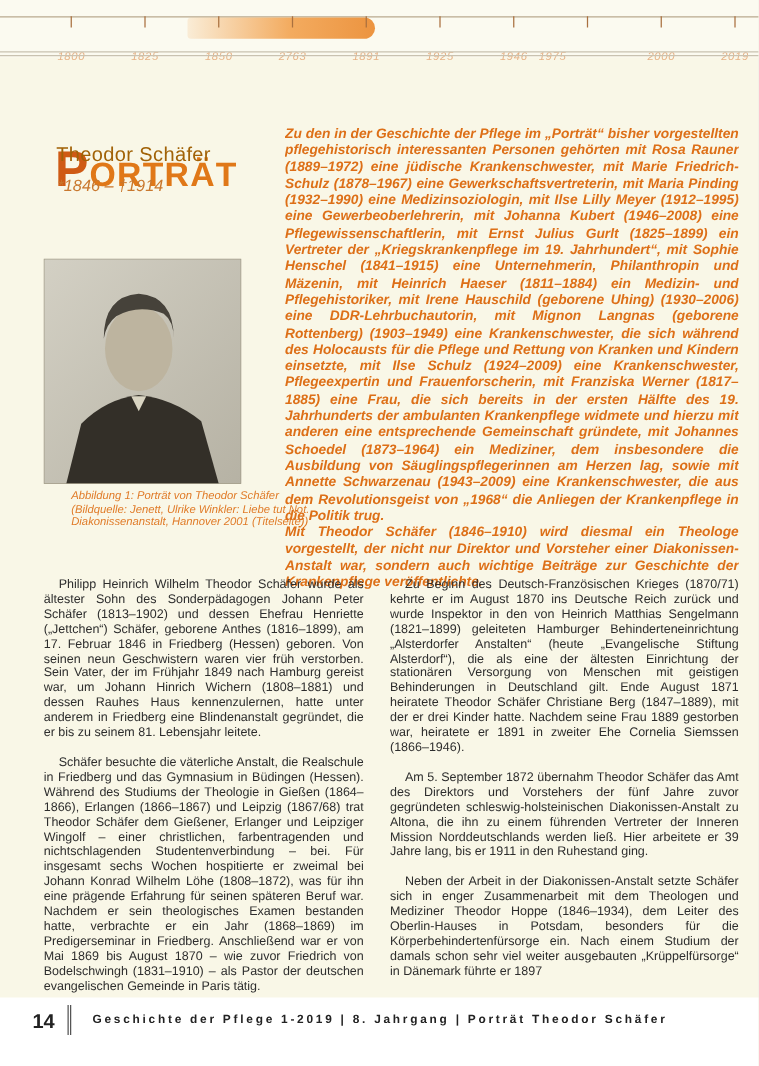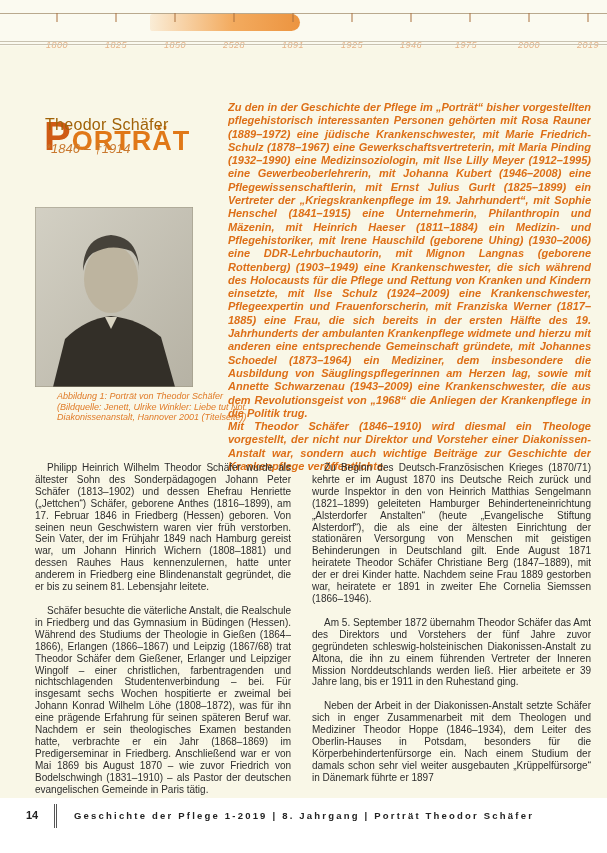--- a/index.html
+++ b/index.html
@@ -39,21 +39,21 @@
   
   .bodycols{position:absolute;top:462px;left:35px;width:556px;height:336px;}
   .col{position:absolute;top:0;height:336px;overflow:hidden;font-size:10px;line-height:11.9px;
     color:#2d2d2d;text-align:justify;hyphens:auto;}
   .col.left{left:0;width:256px;}
   .col.right{left:277px;width:279px;}
   .col p{margin:0 0 12px 0;text-indent:12px;}
 
   
   .footer-band{position:absolute;left:0;top:798px;width:607px;height:55px;background:#ffffff;}
-  .page-number{position:absolute;left:26px;top:809px;font-size:11px;font-weight:bold;color:#222;}
+  .page-number{position:absolute;left:26px;top:809px;font-size:16px;font-weight:bold;color:#222;}
   .footer-sep{position:absolute;left:54px;top:804px;height:24px;width:0;border-left:3px double #555;}
   .footer-title{position:absolute;left:74px;top:810px;font-size:9.5px;font-weight:bold;color:#222;
     letter-spacing:2.2px;white-space:nowrap;text-align:center;}
 </style>
 </head>
 <body>
 
 <div class="page">
 
   <div class="timeline">
@@ -67,25 +67,25 @@
     <div class="tl-tick" style="left:293px"></div>
     <div class="tl-tick" style="left:352px"></div>
     <div class="tl-tick" style="left:411px"></div>
     <div class="tl-tick" style="left:470px"></div>
     <div class="tl-tick" style="left:529px"></div>
     <div class="tl-tick" style="left:588px"></div>
 
     <div class="tl-label" style="left:57px">1800</div>
     <div class="tl-label" style="left:116px">1825</div>
     <div class="tl-label" style="left:175px">1850</div>
-    <div class="tl-label" style="left:234px">2528</div>
+    <div class="tl-label" style="left:234px">2763</div>
     <div class="tl-label" style="left:293px">1891</div>
     <div class="tl-label" style="left:352px">1925</div>
     <div class="tl-label" style="left:411px">1946</div>
-    <div class="tl-label" style="left:466px">1975</div>
+    <div class="tl-label" style="left:442px">1975</div>
     <div class="tl-label" style="left:529px">2000</div>
     <div class="tl-label" style="left:588px">2019</div>
 
     <div class="tl-double"></div>
   </div>
 
   <div class="kicker"><span class="big">P</span><span class="rest">ORTRÄT</span></div>
   <div class="person-name">Theodor Schäfer</div>
   <div class="lifespan">*1846 – †1914</div>
 

